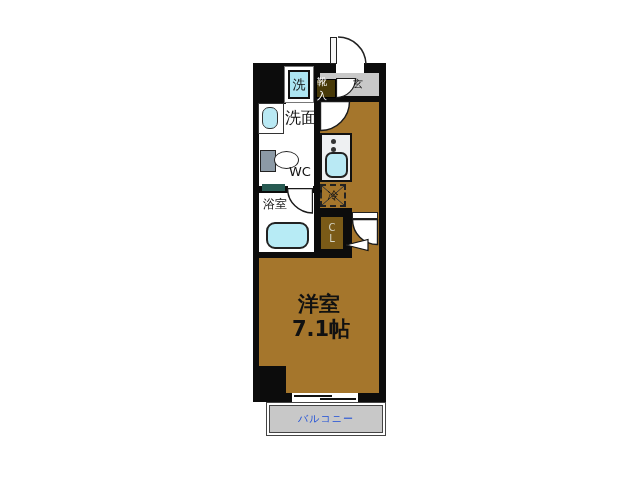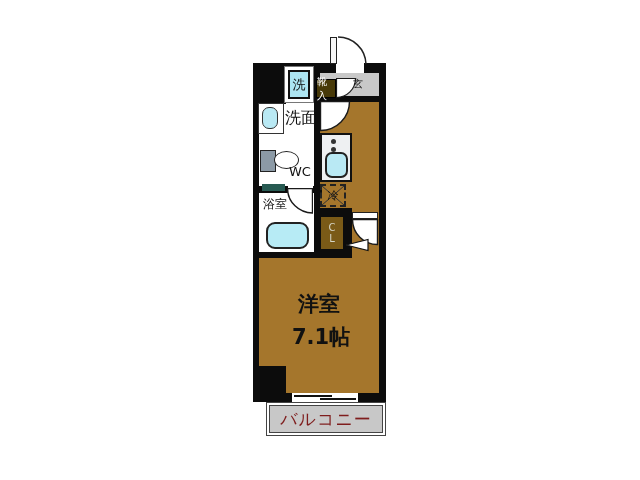--- a/index.html
+++ b/index.html
@@ -103,21 +103,21 @@
 
   <div class="abs" style="left:352px;top:212px;width:26px;height:7px;background:#fff;border:1px solid #222;box-sizing:border-box;"></div>
   <svg style="left:352px;top:219px;" width="27" height="27" viewBox="0 0 27 27">
     <path d="M0.5,0.5 L25.5,0.5 L25.5,25.5 A25,25 0 0 1 0.5,0.5 Z" fill="#ffffff" stroke="#1a1a1a" stroke-width="1.4"></path>
   </svg>
   <svg style="left:345px;top:238px;" width="25" height="15" viewBox="0 0 25 15">
     <polygon points="1,7 23,1.5 23,12.5" fill="#ffffff" stroke="#111" stroke-width="1.2"></polygon>
   </svg>
 
   <div class="lbl cjk" style="left:279px;top:290px;width:80px;text-align:center;font-size:21px;font-weight:bold;">洋室</div>
-  <div class="lbl cjk" style="left:279px;top:315px;width:84px;text-align:center;font-size:21px;font-weight:bold;margin-top:8px;">7.1帖</div>
+  <div class="lbl cjk" style="left:279px;top:315px;width:84px;text-align:center;font-size:21px;font-weight:bold;">7.1帖</div>
 
   <div class="abs" style="left:266px;top:402px;width:120px;height:34px;background:#fff;border:1px solid #444;box-sizing:border-box;">
     <div class="center" style="position:absolute;left:2px;top:2px;width:114px;height:28px;background:#c8c8c8;border:1px solid #444;box-sizing:border-box;">
-      <span class="cjk" style="font-size:17px;color:#7f1d1d;letter-spacing:1px;">バルコニー</span>
+      <span class="cjk" style="font-size:10px;color:#1d4ed8;letter-spacing:1px;">バルコニー</span>
     </div>
   </div>
 
 </div>
 
 </body></html>

